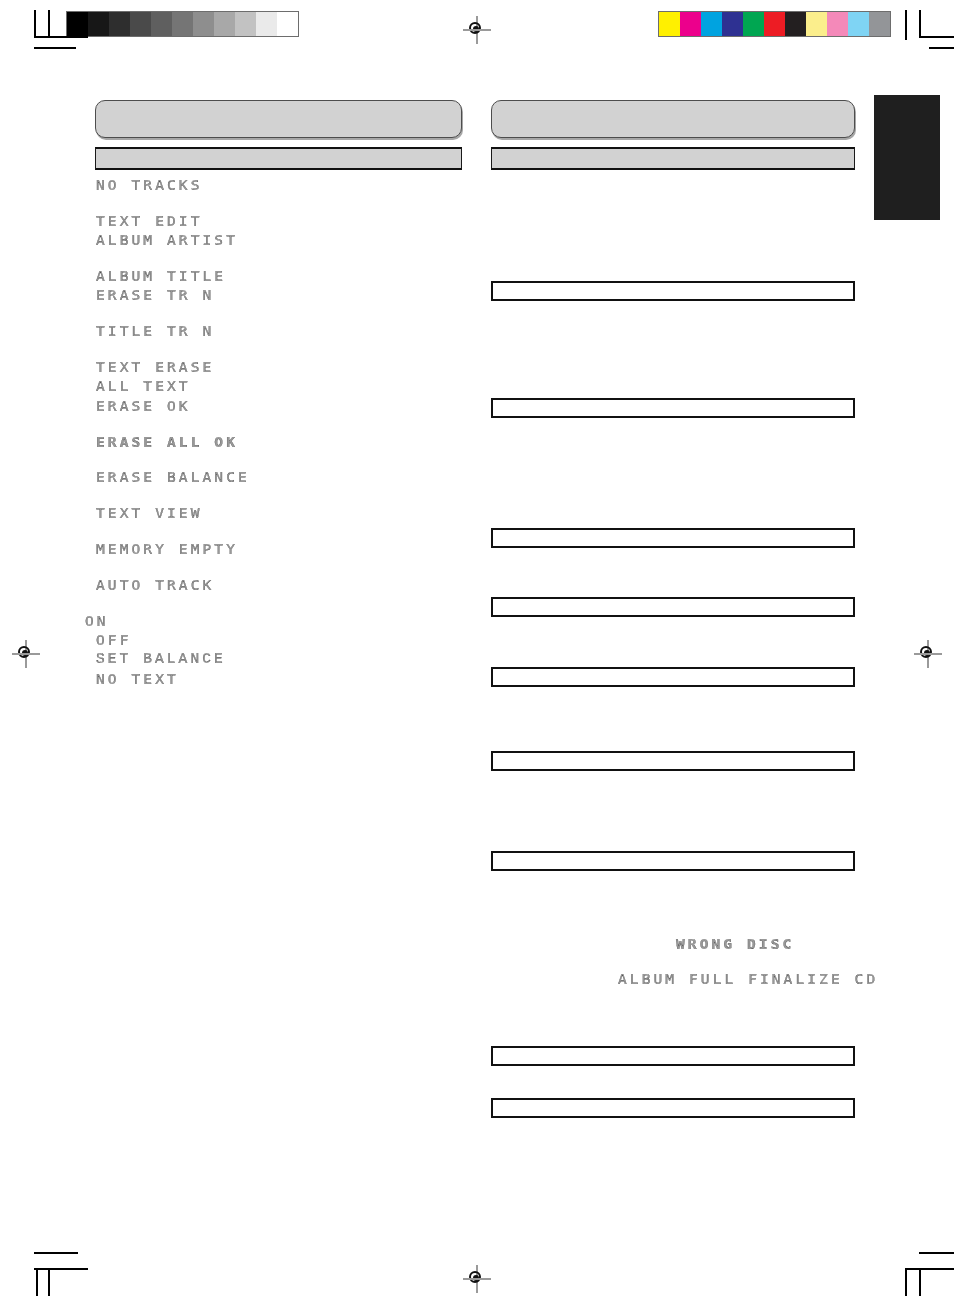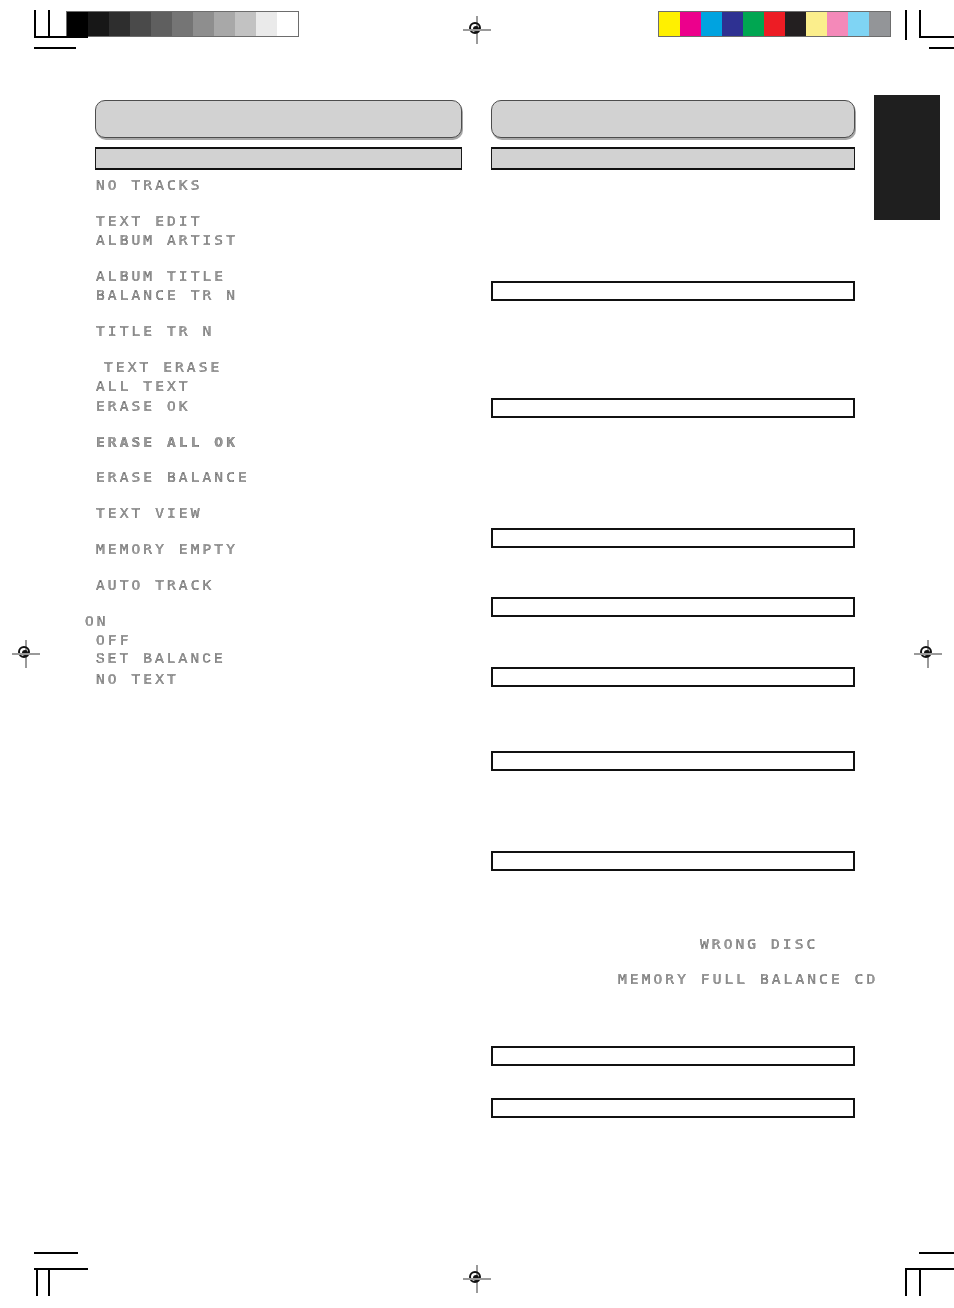--- a/index.html
+++ b/index.html
@@ -152,36 +152,36 @@
   <div class="col col-right">
     <div class="hdr-round"></div>
     <div class="hdr-flat"></div>
   </div>
 
   <div id="dyn">
       <div class="lcd dot" style="left: 96px; top: 177px;">NO TRACKS</div>
       <div class="lcd dot" style="left: 96px; top: 213px;">TEXT EDIT</div>
       <div class="lcd dot" style="left: 96px; top: 232px;">ALBUM ARTIST</div>
       <div class="lcd dot" style="left: 96px; top: 268px;">ALBUM TITLE</div>
-      <div class="lcd dot" style="left: 96px; top: 287px;">BALANCE TR N</div>
+      <div class="lcd dot" style="left: 96px; top: 287px;">ERASE TR N</div>
       <div class="lcd dot" style="left: 96px; top: 323px;">TITLE TR N</div>
-      <div class="lcd dot" style="left: 104px; top: 359px;">TEXT ERASE</div>
+      <div class="lcd dot" style="left: 96px; top: 359px;">TEXT ERASE</div>
       <div class="lcd dot" style="left: 96px; top: 378px;">ALL TEXT</div>
       <div class="lcd dot" style="left: 96px; top: 398px;">ERASE OK</div>
       <div class="lcd dot" style="left: 96px; top: 434px; font-weight: bold;">ERASE ALL OK</div>
       <div class="lcd dot" style="left: 96px; top: 469px;">ERASE BALANCE</div>
       <div class="lcd dot" style="left: 96px; top: 505px;">TEXT VIEW</div>
       <div class="lcd dot" style="left: 96px; top: 541px;">MEMORY EMPTY</div>
       <div class="lcd dot" style="left: 96px; top: 577px;">AUTO TRACK</div>
       <div class="lcd dot" style="left: 85px; top: 613px;">ON</div>
       <div class="lcd dot" style="left: 96px; top: 632px;">OFF</div>
       <div class="lcd dot" style="left: 96px; top: 651px; font-family: Liberation Mono, monospace;">SET BALANCE</div>
       <div class="lcd dot" style="left: 96px; top: 671px; text-align: right;">NO TEXT</div>
-      <div class="lcd dot" style="left: 700px; top: 936px;">WRONG DISC</div>
-      <div class="lcd dot" style="left: 618px; top: 971px;">MEMORY FULL BALANCE CD</div>
+      <div class="lcd dot" style="left: 676px; top: 936px; font-weight: bold;">WRONG DISC</div>
+      <div class="lcd dot" style="left: 618px; top: 971px;">ALBUM FULL FINALIZE CD</div>
       <div class="rule" style="top: 281px;"></div>
       <div class="rule" style="top: 398px;"></div>
       <div class="rule" style="top: 528px;"></div>
       <div class="rule" style="top: 597px;"></div>
       <div class="rule" style="top: 667px;"></div>
       <div class="rule" style="top: 751px;"></div>
       <div class="rule" style="top: 851px;"></div>
       <div class="rule" style="top: 1046px;"></div>
       <div class="rule" style="top: 1098px;"></div>
     </div>

